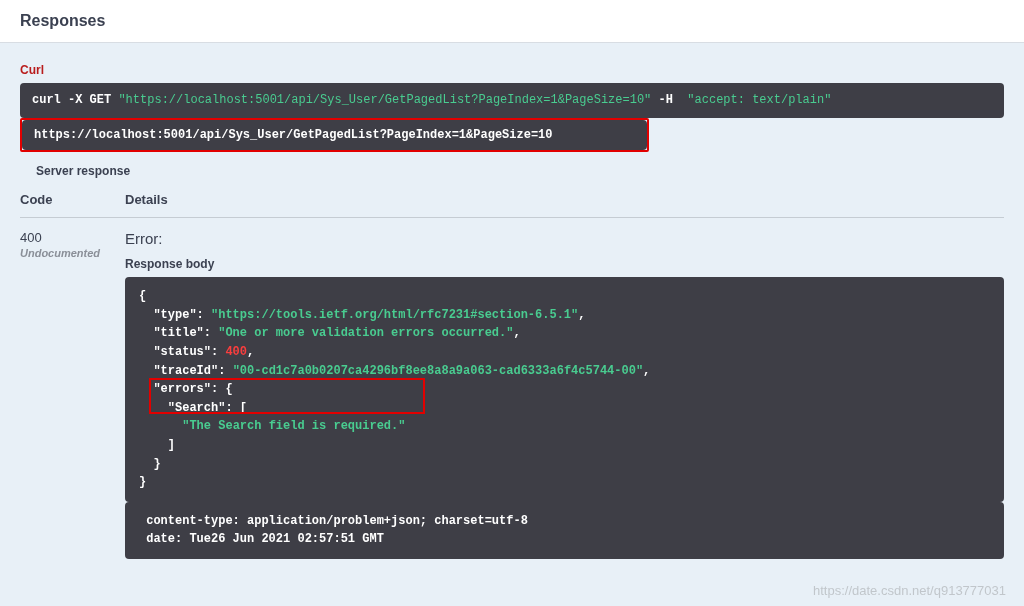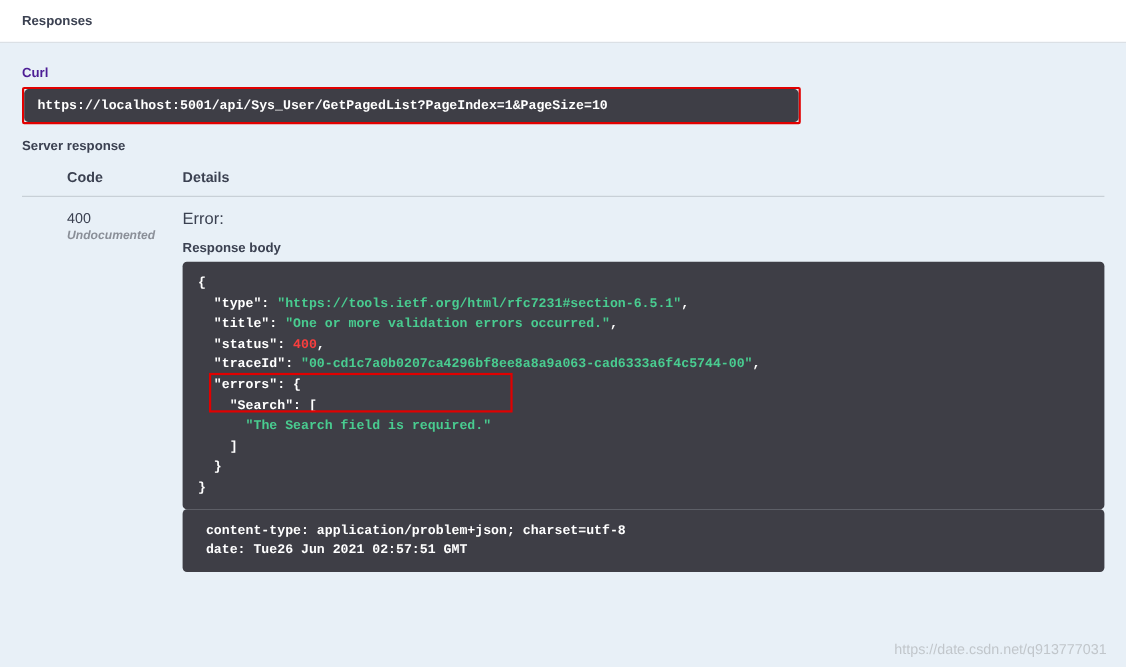--- a/index.html
+++ b/index.html
@@ -13,31 +13,31 @@
   .outer {
     padding: 0;
   }
   .section-header {
     background: #ffffff;
     padding: 12px 20px;
     border-bottom: 1px solid #d8dde3;
     margin: 0;
   }
   .section-header h4 {
-    font-size: 12px;
+    font-size: 16px;
     font-weight: 700;
     color: #3b4151;
   }
   .content {
     padding: 14px 20px 10px 20px;
   }
   .label {
     font-size: 12px;
     font-weight: 700;
-    color: #4c1d95;
+    color: #b91c1c;
     margin: 6px 0 6px 0;
   }
   .code-block {
     background: #3e3e46;
     border-radius: 4px;
     padding: 8px 12px;
     font-family: "Courier New", monospace;
     font-size: 12px;
     color: #ffffff;
     line-height: 1.6;
@@ -46,44 +46,44 @@
   }
   .highlight-box {
     border: 2px solid #e10000;
     border-radius: 2px;
     padding: 0;
     display: inline-block;
   }
   .req-url-block {
     background: #3e3e46;
     border-radius: 4px;
-    width: 704px;
+    width: 625px;
     padding: 0;
   }
   .req-url-block .inner {
     padding: 8px 12px;
     font-family: "Courier New", monospace;
     font-size: 12px;
     color: #ffffff;
   }
   .tok-white { color: #ffffff; font-weight: 700; }
   .tok-green { color: #49cc90; }
   .tok-red   { color: #f93e3e; }
   .server-resp-hdr {
     font-size: 12px;
     font-weight: 700;
     color: #3b4151;
-    margin: 12px 0 8px 0;
+    margin: 12px 0 8px 16px;
   }
   .table-head {
     display: flex;
     border-bottom: 1px solid #c5ccd3;
     padding: 6px 0 10px 0;
   }
-  .col-code { width: 105px; font-size: 13px; font-weight: 700; margin-left: 41px; }
+  .col-code { width: 105px; font-size: 13px; font-weight: 700; }
   .col-details { flex: 1; font-size: 13px; font-weight: 700; }
   .row {
     display: flex;
     padding-top: 12px;
   }
   .row .col-code {
     font-size: 13px;
   }
   .status-code { font-size: 13px; font-weight: 400; color: #3b4151; }
   .undoc { font-style: italic; font-size: 11px; color: #8a8f98; margin-top: 2px; font-family: Liberation Sans, sans-serif;}
@@ -133,20 +133,21 @@
 <div class="outer">
 
   <div class="section-header">
     <h4>Responses</h4>
   </div>
 
   <div class="content">
 
     
     <div class="label">Curl</div>
+    <div class="code-block"><span class="tok-white">curl -X GET </span><span class="tok-green">"https://localhost:5001/api/Sys_User/GetPagedList?PageIndex=1&amp;PageSize=10"</span><span class="tok-white"> -H </span><span class="tok-green"> "accept: text/plain"</span></div>
 
     
     <div class="highlight-box">
       <div class="req-url-block">
         <div class="inner tok-white">https://localhost:5001/api/Sys_User/GetPagedList?PageIndex=1&amp;PageSize=10</div>
       </div>
     </div>
 
     
     <div class="server-resp-hdr">Server response</div>

